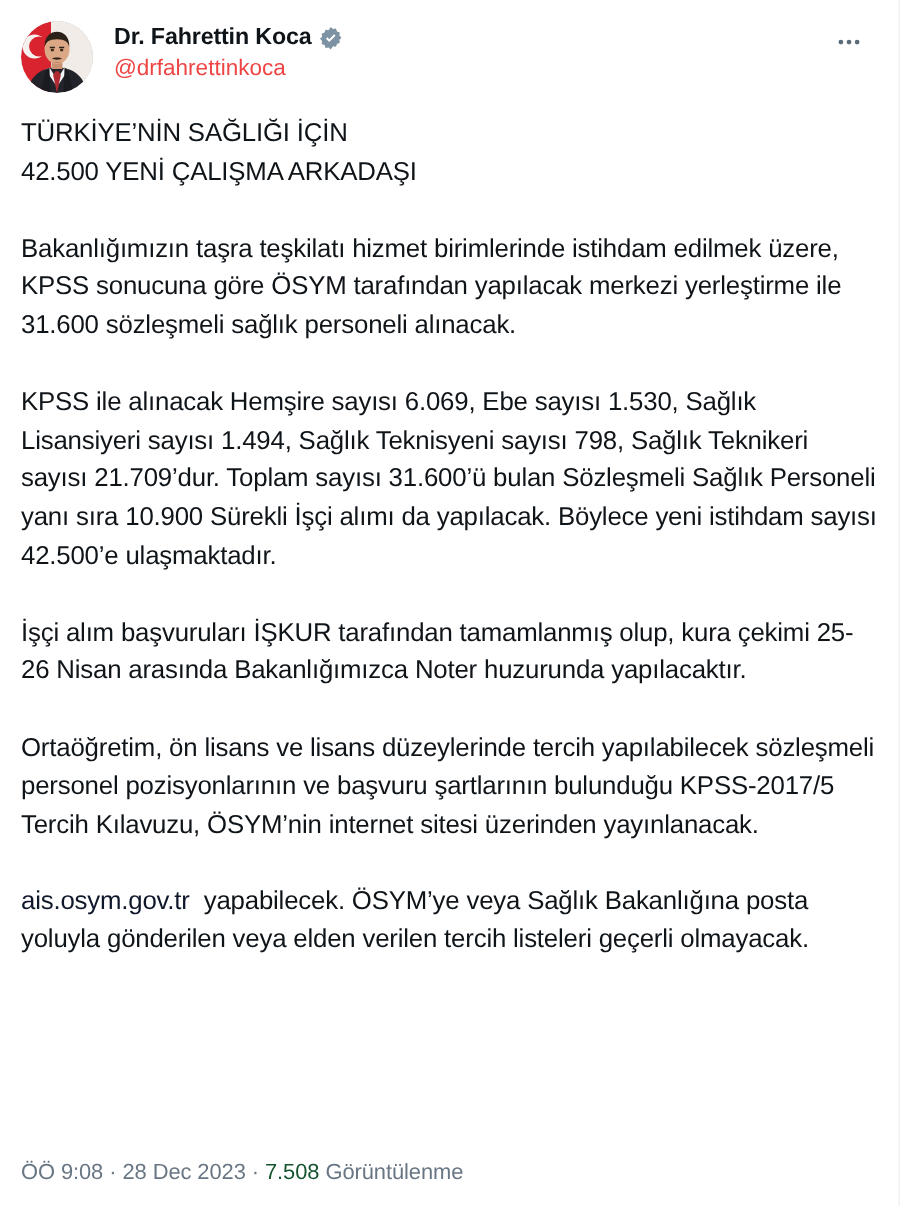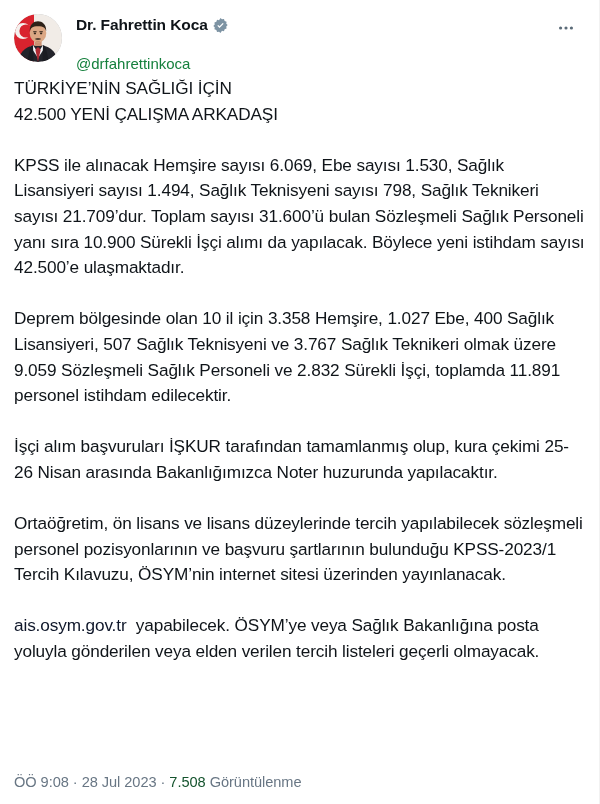--- a/index.html
+++ b/index.html
@@ -60,23 +60,23 @@
     white-space: nowrap;
   }
   .verified-badge {
     margin-left: 4px;
     display: inline-flex;
     align-items: center;
   }
   .verified-badge svg { display:block; width: 17px; height: 17px; }
   .handle {
     font-size: 15px;
-    color: #15803d;
+    color: #ef4444;
     line-height: 20px;
-    margin-top: 19px;
+    margin-top: 1px;
     white-space: nowrap;
   }
   .more-menu {
     flex: 0 0 auto;
     width: 30px;
     height: 20px;
     display: flex;
     align-items: center;
     justify-content: center;
     margin-top: 4px;
@@ -197,31 +197,31 @@
         <circle cx="18.5" cy="12" r="1.9" fill="#5b6b78"></circle>
       </svg>
     </div>
   </div>
 
   <div class="tweet-body">
 
     <p>TÜRKİYE’NİN SAĞLIĞI İÇİN
 42.500 YENİ ÇALIŞMA ARKADAŞI</p>
 
+    <p>Bakanlığımızın taşra teşkilatı hizmet birimlerinde istihdam edilmek üzere, KPSS sonucuna göre ÖSYM tarafından yapılacak merkezi yerleştirme ile 31.600 sözleşmeli sağlık personeli alınacak.</p>
 
     <p>KPSS ile alınacak Hemşire sayısı 6.069, Ebe sayısı 1.530, Sağlık Lisansiyeri sayısı 1.494, Sağlık Teknisyeni sayısı 798, Sağlık Teknikeri sayısı 21.709’dur. Toplam sayısı 31.600’ü bulan Sözleşmeli Sağlık Personeli yanı sıra 10.900 Sürekli İşçi alımı da yapılacak. Böylece yeni istihdam sayısı 42.500’e ulaşmaktadır.</p>
 
-    <p>Deprem bölgesinde olan 10 il için 3.358 Hemşire, 1.027 Ebe, 400 Sağlık Lisansiyeri, 507 Sağlık Teknisyeni ve 3.767 Sağlık Teknikeri olmak üzere 9.059 Sözleşmeli Sağlık Personeli ve 2.832 Sürekli İşçi, toplamda 11.891 personel istihdam edilecektir.</p>
 
     <p>İşçi alım başvuruları İŞKUR tarafından tamamlanmış olup, kura çekimi 25-26 Nisan arasında Bakanlığımızca Noter huzurunda yapılacaktır.</p>
 
-    <p>Ortaöğretim, ön lisans ve lisans düzeylerinde tercih yapılabilecek sözleşmeli personel pozisyonlarının ve başvuru şartlarının bulunduğu KPSS-2023/1 Tercih Kılavuzu, ÖSYM’nin internet sitesi üzerinden yayınlanacak.</p>
+    <p>Ortaöğretim, ön lisans ve lisans düzeylerinde tercih yapılabilecek sözleşmeli personel pozisyonlarının ve başvuru şartlarının bulunduğu KPSS-2017/5 Tercih Kılavuzu, ÖSYM’nin internet sitesi üzerinden yayınlanacak.</p>
 
     <p><a class="tweet-link" href="#">ais.osym.gov.tr</a><span>  yapabilecek. ÖSYM’ye veya Sağlık Bakanlığına posta yoluyla gönderilen veya elden verilen tercih listeleri geçerli olmayacak.</span></p>
 
   </div>
 
   <div class="tweet-footer">
-    <span>ÖÖ 9:08</span><span class="sep">·</span><span>28 Jul 2023</span><span class="sep">·</span><span class="views-count">7.508</span>
+    <span>ÖÖ 9:08</span><span class="sep">·</span><span>28 Dec 2023</span><span class="sep">·</span><span class="views-count">7.508</span>
     <span>Görüntülenme</span>
   </div>
 
 </div>
 
 </body></html>

